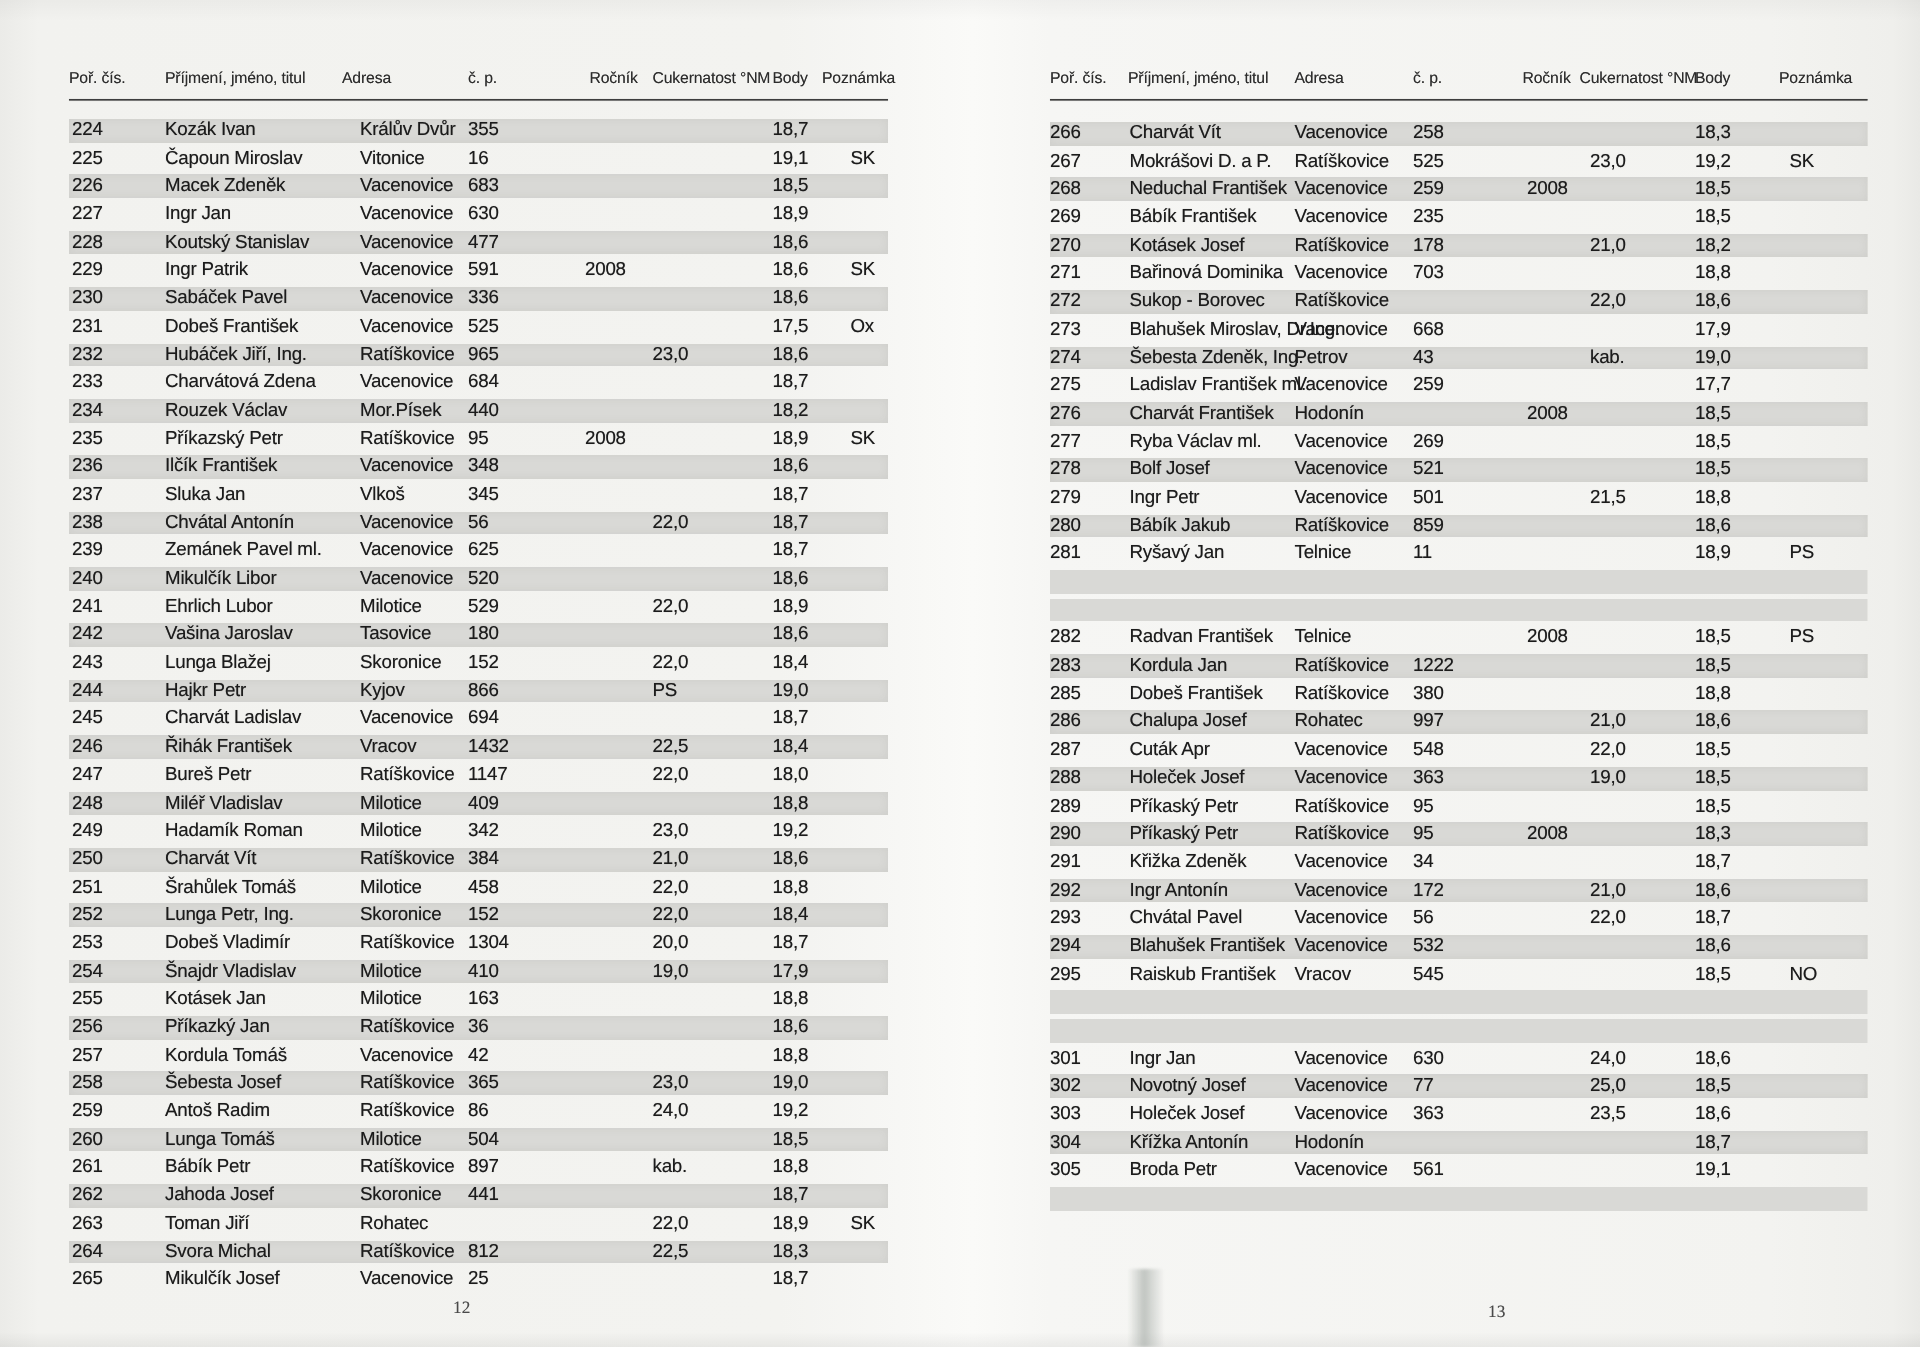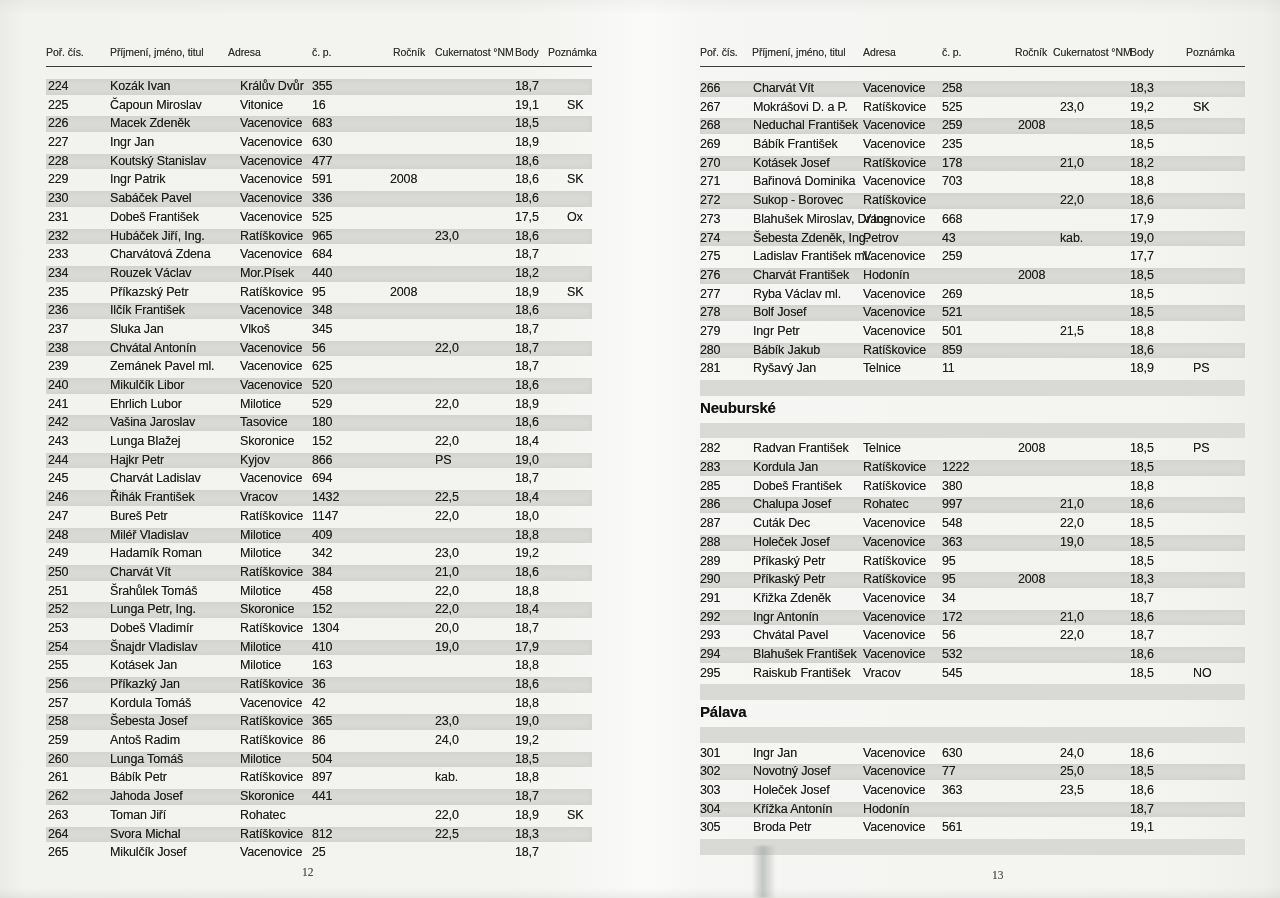--- a/index.html
+++ b/index.html
@@ -549,21 +549,20 @@
         </div>
         <div class="row">
           <span class="cell c0">281</span>
           <span class="cell c1">Ryšavý Jan</span>
           <span class="cell c2">Telnice</span>
           <span class="cell c3">11</span>
           <span class="cell c6">18,9</span>
           <span class="cell c7">PS</span>
         </div>
         <div class="spacer shaded"></div>
-        <div class="sec-heading">Neuburské</div>
         <div class="spacer shaded"></div>
         <div class="row">
           <span class="cell c0">282</span>
           <span class="cell c1">Radvan František</span>
           <span class="cell c2">Telnice</span>
           <span class="cell c4">2008</span>
           <span class="cell c6">18,5</span>
           <span class="cell c7">PS</span>
         </div>
         <div class="row shaded">
@@ -583,21 +582,21 @@
         <div class="row shaded">
           <span class="cell c0">286</span>
           <span class="cell c1">Chalupa Josef</span>
           <span class="cell c2">Rohatec</span>
           <span class="cell c3">997</span>
           <span class="cell c5">21,0</span>
           <span class="cell c6">18,6</span>
         </div>
         <div class="row">
           <span class="cell c0">287</span>
-          <span class="cell c1">Cuták Dec</span>
+          <span class="cell c1">Cuták Apr</span>
           <span class="cell c2">Vacenovice</span>
           <span class="cell c3">548</span>
           <span class="cell c5">22,0</span>
           <span class="cell c6">18,5</span>
         </div>
         <div class="row shaded">
           <span class="cell c0">288</span>
           <span class="cell c1">Holeček Josef</span>
           <span class="cell c2">Vacenovice</span>
           <span class="cell c3">363</span>
@@ -651,21 +650,20 @@
         </div>
         <div class="row">
           <span class="cell c0">295</span>
           <span class="cell c1">Raiskub František</span>
           <span class="cell c2">Vracov</span>
           <span class="cell c3">545</span>
           <span class="cell c6">18,5</span>
           <span class="cell c7">NO</span>
         </div>
         <div class="spacer shaded"></div>
-        <div class="sec-heading">Pálava</div>
         <div class="spacer shaded"></div>
         <div class="row">
           <span class="cell c0">301</span>
           <span class="cell c1">Ingr Jan</span>
           <span class="cell c2">Vacenovice</span>
           <span class="cell c3">630</span>
           <span class="cell c5">24,0</span>
           <span class="cell c6">18,6</span>
         </div>
         <div class="row shaded">

